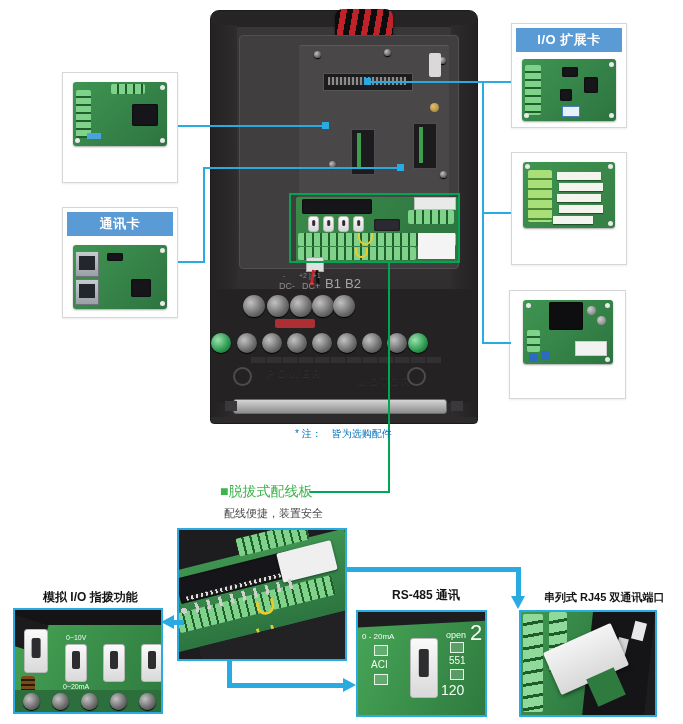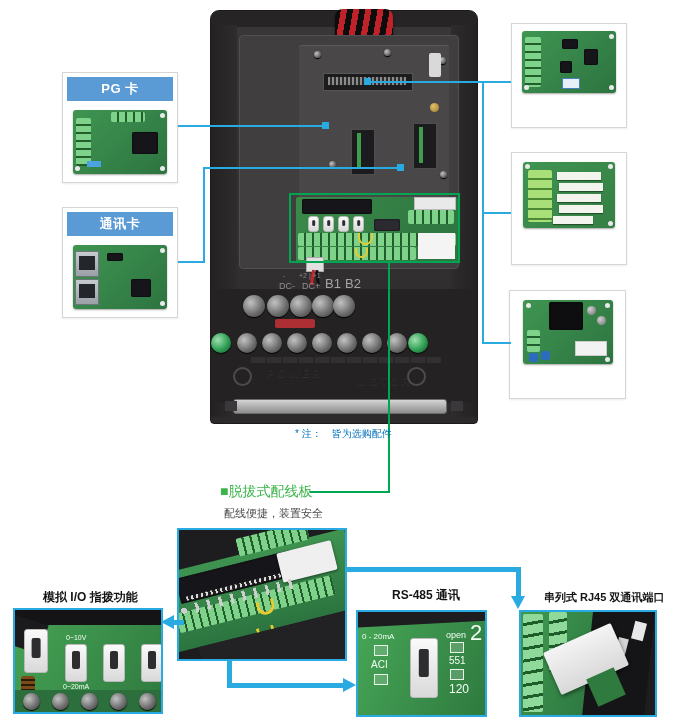--- a/index.html
+++ b/index.html
@@ -116,21 +116,20 @@
     <div class="abs emboss" style="left:56px;top:356px;">POWER</div>
     <div class="abs emboss" style="left:146px;top:364px;">MOTOR</div>
     <div class="abs" style="left:22px;top:356px;width:15px;height:15px;border:2px solid #4d4b4d;border-radius:50%;"></div>
     <div class="abs" style="left:196px;top:356px;width:15px;height:15px;border:2px solid #4d4b4d;border-radius:50%;"></div>
     <div class="abs" style="left:22px;top:388px;width:212px;height:13px;background:linear-gradient(#d4d4d4,#8d8d8d);border-radius:3px;border:1px solid #6b6b6b;"></div>
     <div class="abs" style="left:14px;top:390px;width:12px;height:10px;background:#3a383a;"></div>
     <div class="abs" style="left:240px;top:390px;width:12px;height:10px;background:#3a383a;"></div>
   </div>
 
   <div class="card" style="left:62px;top:72px;width:114px;height:109px;">
-    <div class="card-header">PG 卡</div>
     <div class="pcb" style="width:94px;height:64px;">
       <div class="tstrip-v" style="left:3px;top:8px;width:15px;height:48px;"></div>
       <div class="tstrip-h" style="left:38px;top:2px;width:34px;height:10px;"></div>
       <div class="chip" style="right:9px;top:22px;width:26px;height:22px;"></div>
       <div class="abs" style="left:14px;bottom:7px;width:14px;height:6px;background:#4aa3df;"></div>
       <div class="hole" style="left:2px;bottom:3px;"></div>
         <div class="hole" style="right:2px;bottom:3px;"></div>
         <div class="hole" style="right:2px;top:3px;"></div>
     </div>
   </div>
@@ -141,20 +140,21 @@
       <div class="rjport" style="left:2px;top:6px;width:22px;height:24px;"></div>
       <div class="rjport" style="left:2px;top:34px;width:22px;height:24px;"></div>
       <div class="chip" style="right:16px;bottom:12px;width:20px;height:18px;"></div>
       <div class="chip" style="left:34px;top:8px;width:16px;height:8px;"></div>
       <div class="hole" style="right:2px;top:3px;"></div>
         <div class="hole" style="right:2px;bottom:3px;"></div>
     </div>
   </div>
 
   <div class="card" style="left:511px;top:23px;width:114px;height:103px;">
+    <div class="card-header">I/O 扩展卡</div>
     <div class="pcb" style="width:94px;height:62px;margin-top:7px;">
       <div class="tstrip-v" style="left:3px;top:6px;width:16px;height:50px;"></div>
       <div class="chip" style="left:40px;top:8px;width:16px;height:10px;"></div>
       <div class="chip" style="left:62px;top:18px;width:14px;height:16px;"></div>
       <div class="chip" style="left:38px;top:30px;width:12px;height:12px;"></div>
       <div class="abs" style="left:40px;bottom:4px;width:16px;height:9px;background:#e8f0fa;border:1px solid #4a7fbd;"></div>
       <div class="hole" style="left:2px;bottom:3px;"></div>
         <div class="hole" style="right:2px;top:3px;"></div>
         <div class="hole" style="right:2px;bottom:3px;"></div>
     </div>
@@ -250,21 +250,21 @@
     <div class="abs" style="left:-4px;top:-6px;width:140px;height:18px;background:#1d1d1f;transform:rotate(-3deg);"></div>
     <div class="slide-sw" style="left:52px;top:26px;width:26px;height:58px;"></div>
     <div class="wlabel" style="left:4px;top:20px;">0 - 20mA</div>
     <div class="cbx" style="left:16px;top:33px;"></div>
     <div class="wlabel" style="left:13px;top:47px;font-size:10px;">ACI</div>
     <div class="cbx" style="left:16px;top:62px;"></div>
     <div class="wlabel" style="left:88px;top:18px;font-size:9px;">open</div>
     <div class="cbx" style="left:92px;top:30px;"></div>
     <div class="wlabel" style="left:91px;top:43px;font-size:10px;">551</div>
     <div class="cbx" style="left:92px;top:57px;"></div>
-    <div class="wlabel" style="left:91px;top:70px;font-size:12px;">120</div>
+    <div class="wlabel" style="left:83px;top:70px;font-size:14px;">120</div>
     <div class="wlabel" style="left:112px;top:8px;font-size:22px;">2</div>
   </div>
 
   <div class="ftitle" style="left:544px;top:590px;font-size:11px;">串列式 RJ45 双通讯端口</div>
   <div class="frame" style="left:519px;top:610px;width:134px;height:103px;">
     <div class="abs" style="left:0;top:0;width:78px;height:103px;background:linear-gradient(115deg,#3f9b4f,#2c7440);"></div>
     <div class="abs" style="right:0;top:0;width:62px;height:103px;background:#151517;transform:skewX(-6deg);transform-origin:top;"></div>
     <div class="abs" style="right:10px;top:10px;width:12px;height:18px;background:#e8e8e8;transform:rotate(14deg);"></div>
     <div class="abs" style="right:28px;top:26px;width:10px;height:16px;background:#d6d6d6;transform:rotate(14deg);"></div>
     <div class="tstrip-v" style="left:2px;top:2px;width:20px;height:98px;background:repeating-linear-gradient(170deg,#8fd99b 0 9px,#1e5c2a 9px 12px);"></div>

